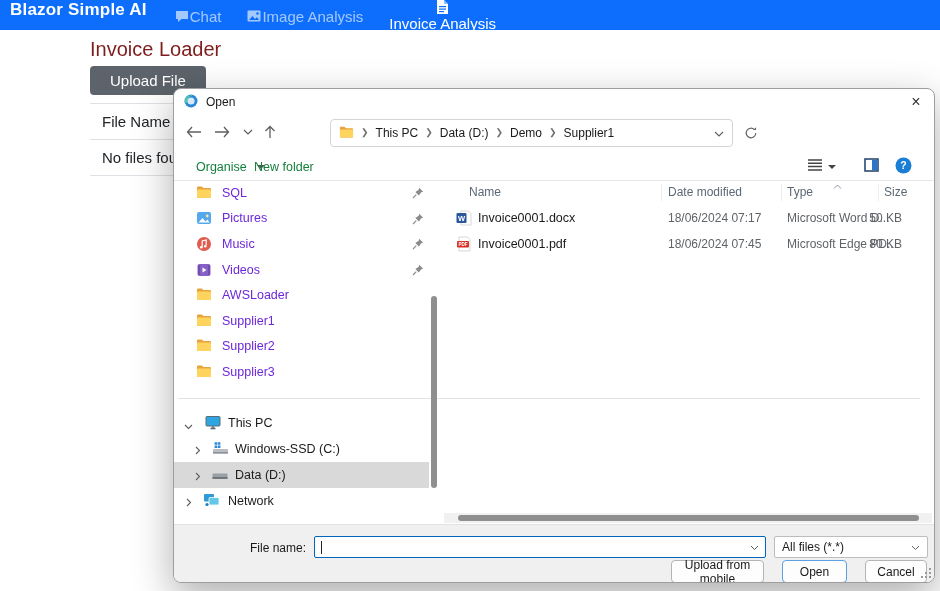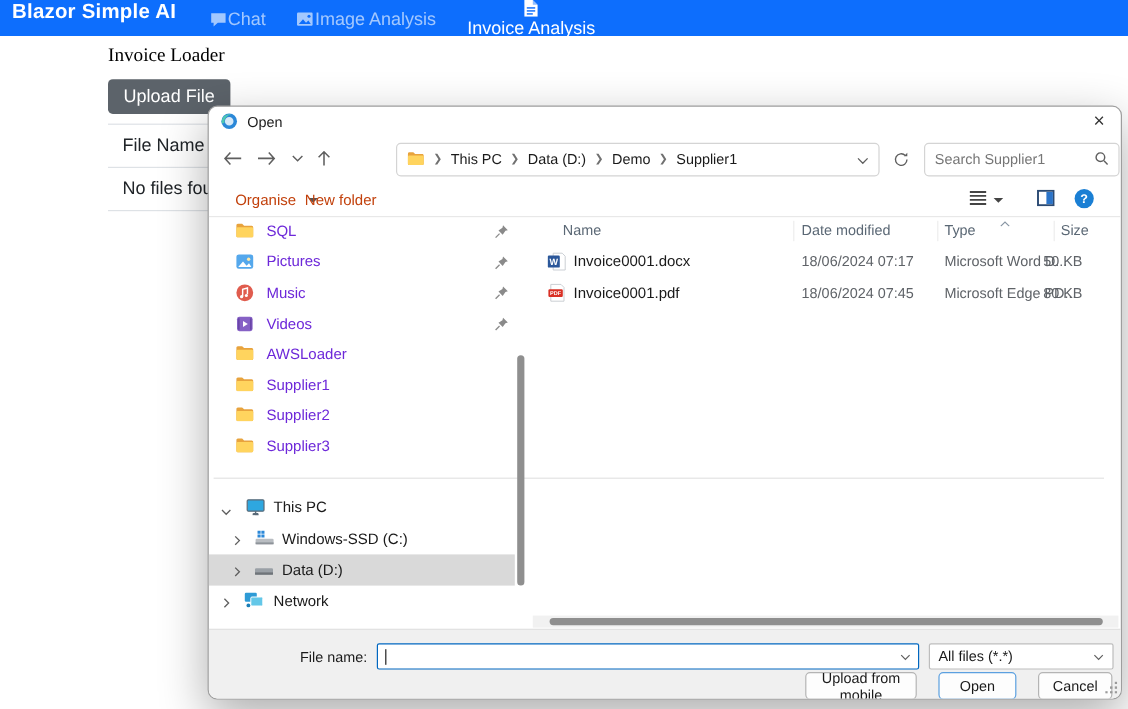--- a/index.html
+++ b/index.html
@@ -14,23 +14,23 @@
     position:absolute; left:0; top:0; width:940px; height:30px;
     background:#0d6efd; display:flex; align-items:flex-start; color:#fff;
   }
   .brand { font-size:17px; font-weight:bold; padding:0 10px; letter-spacing:.2px; }
   .nav-links { display:flex; align-items:center; gap:26px; margin-left:18px; }
   .nav-link { display:flex; align-items:center; gap:1px; font-size:15px;
     color:rgba(255,255,255,.62); cursor:pointer; }
   .nav-link.active { color:#fff;flex-direction:column; }
   .nav-link svg { display:block; }
   
-  .page-title { position:absolute; left:90px; top:38px; font-size:16px; font-weight:500; color:#000000;font-family:Liberation Serif, serif; }
+  .page-title { position:absolute; left:90px; top:38px; font-size:20px; font-weight:500; color:#7f1d1d; }
   .upload-btn {
-    position:absolute; left:90px; top:66px; height:29px; padding:0 13px;
+    position:absolute; left:90px; top:66px; height:29px; padding:0 20px;
     background:#5c636a; color:#fff; font-size:15px; border:none; border-radius:4px;
     font-family:inherit; display:flex; align-items:center;
   }
   .page-table { position:absolute; left:90px; top:103px; width:480px; font-size:15px; color:#212529; }
   .pt-row { border-top:1px solid #dee2e6; padding:9px 12px; }
   .pt-row.last { border-bottom:1px solid #dee2e6; }
   
   .dialog {
     position:absolute; left:173px; top:88px; width:762px; height:495px;
     background:#fff; border:1px solid #9e9e9e; border-radius:8px;
@@ -51,21 +51,21 @@
   .addr-chevron { margin-left:auto; }
   .refresh-btn { position:absolute; left:564px; top:30px; width:26px; height:28px; display:flex; align-items:center; justify-content:center; }
   .searchbox {
     position:absolute; left:596px; top:30px; width:163px; height:28px;
     border:1px solid #d4d4d4; border-radius:4px; display:flex; align-items:center; padding:0 8px;
   }
   .searchbox input { border:none; outline:none; flex:1; min-width:0; font-family:inherit; font-size:12px; color:#1a1a1a; background:transparent; }
   .searchbox input::placeholder { color:#767676; }
   
   .toolbar { position:absolute; left:0; top:64px; right:0; height:28px; border-bottom:1px solid #e8e8e8; }
-  .tb-item { position:absolute; top:0; height:27px; display:flex; align-items:center; gap:10px; font-size:12.5px; color:#c2410c; cursor:pointer; }
+  .tb-item { position:absolute; top:0; height:27px; display:flex; align-items:center; gap:10px; font-size:12.5px; color:#15803d; cursor:pointer; }
   .caret-down { width:0; height:0; border-left:4px solid transparent; border-right:4px solid transparent; border-top:4px solid #555; }
   .tb-right { position:absolute; top:0; height:27px; display:flex; align-items:center; }
   
   .sidebar { position:absolute; left:0; top:91px; width:255px; }
   .sb-item { position:relative; height:25.6px; display:flex; align-items:center; cursor:pointer; }
   .sb-item .sb-icon { position:absolute; left:22px; width:16px; height:16px; }
   .sb-item .sb-label { position:absolute; left:48px; font-size:12.5px; color:#6d28d9; }
   .sb-pin { position:absolute; left:238px; top:7px; width:12px; height:12px; cursor:pointer; }
   .sb-sep { position:absolute; left:4px; right:14px; top:309px; border-top:1px solid #e3e3e3; }
   .tree { position:absolute; left:0; top:321px; width:255px; }
@@ -212,27 +212,20 @@
           </svg></span>
     </div>
 
     <div class="refresh-btn">
         <svg width="14" height="14" viewBox="0 0 16 16">
           <path d="M13.5 8a5.5 5.5 0 1 1-1.6-3.9" fill="none" stroke="#5f5f5f" stroke-width="1.3"></path>
           <path d="M13.8 1.5v3.2h-3.2z" fill="#5f5f5f"></path>
         </svg>
       </div>
 
-    <div class="searchbox">
-      <input placeholder="Search Supplier1" style="">
-      <span><svg width="12" height="12" viewBox="0 0 12 12">
-            <circle cx="5" cy="5" r="3.6" fill="none" stroke="#5f5f5f" stroke-width="1.2"></circle>
-            <path d="M8 8l3 3" stroke="#5f5f5f" stroke-width="1.2"></path>
-          </svg></span>
-    </div>
 
     <div class="toolbar">
       <div class="tb-item" style="left:22px;">
         <span>Organise</span>
         <span class="caret-down"></span>
       </div>
       <div class="tb-item" style="left:80px;">
         <span>New folder</span>
       </div>
       <div class="tb-right" style="right:98px;">

